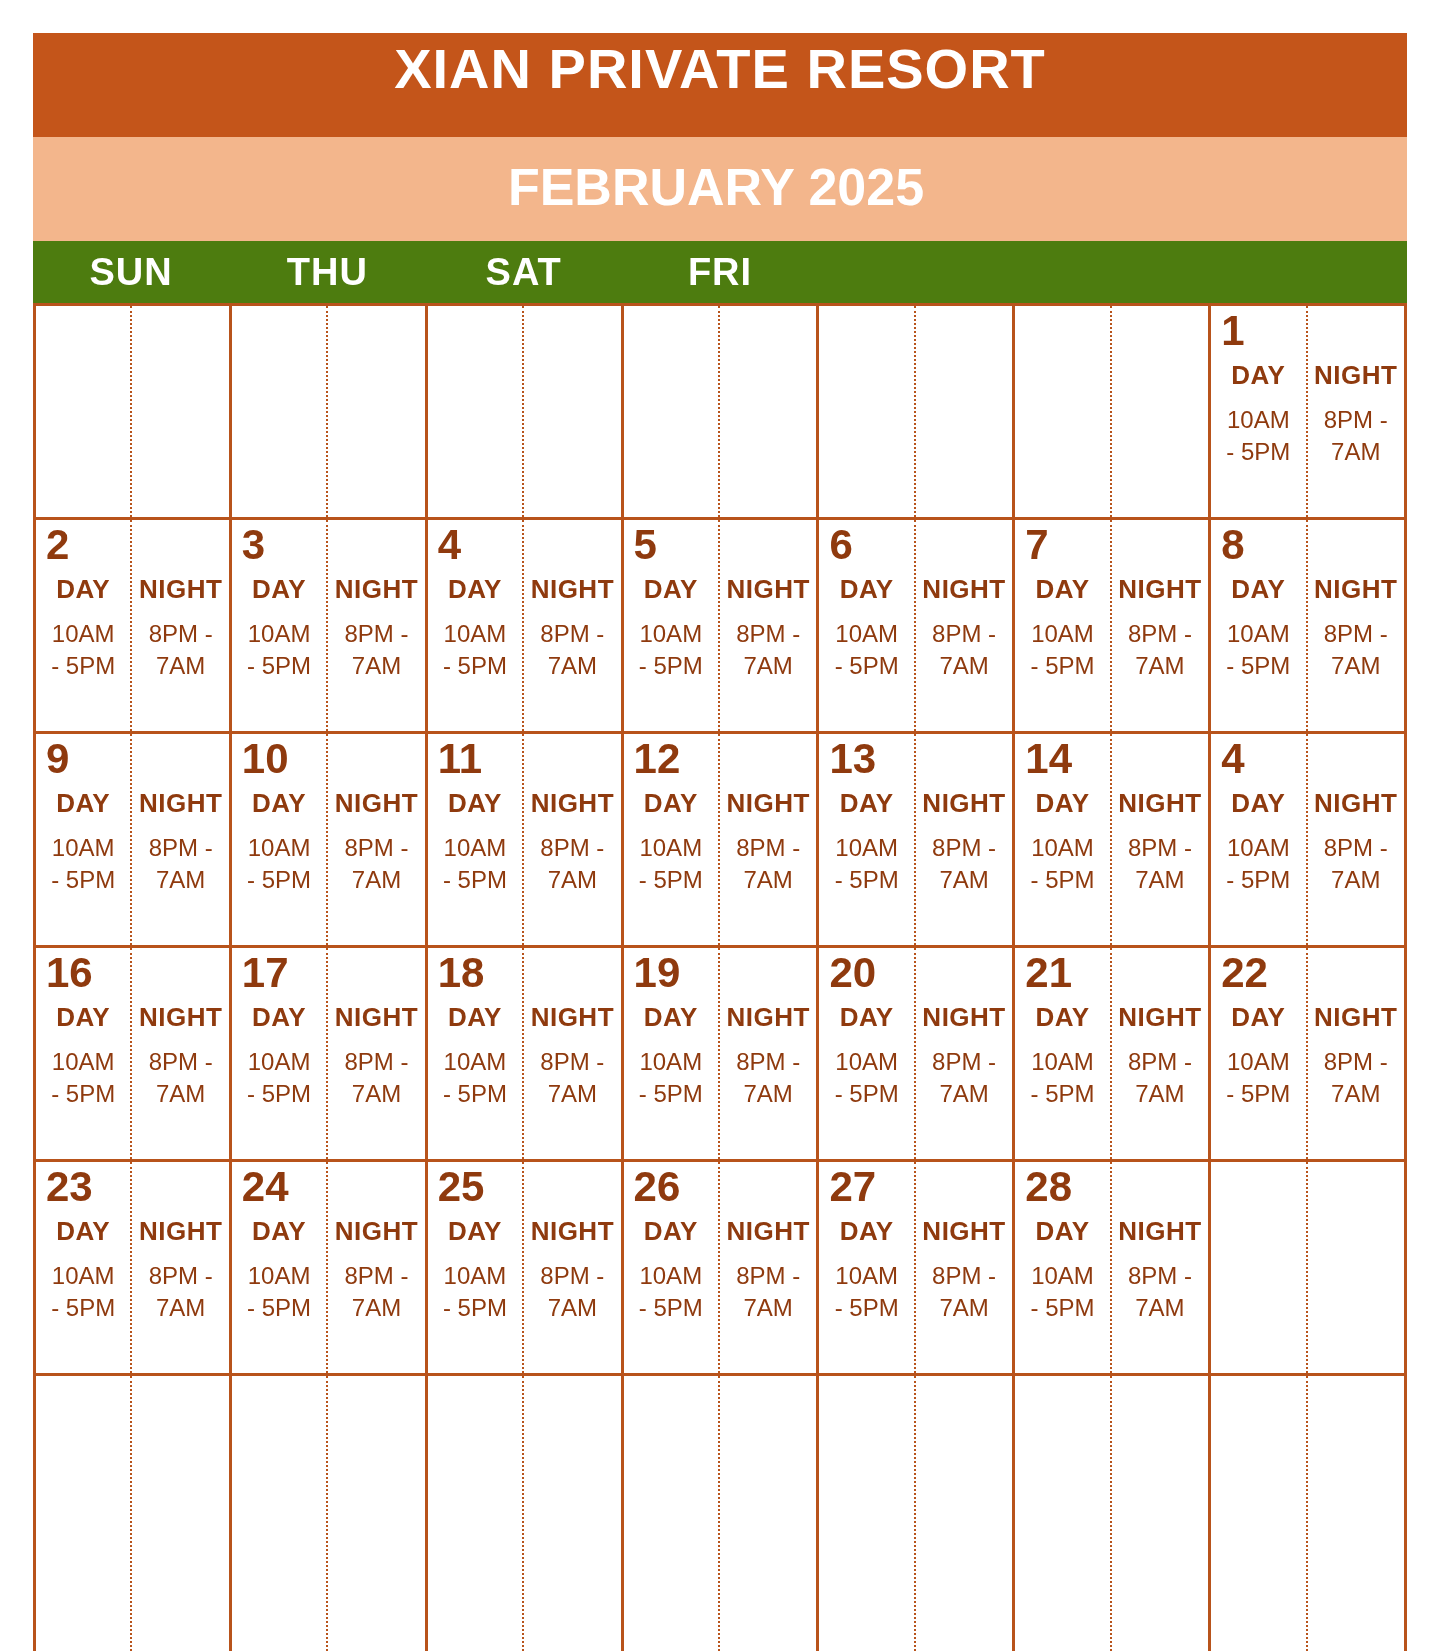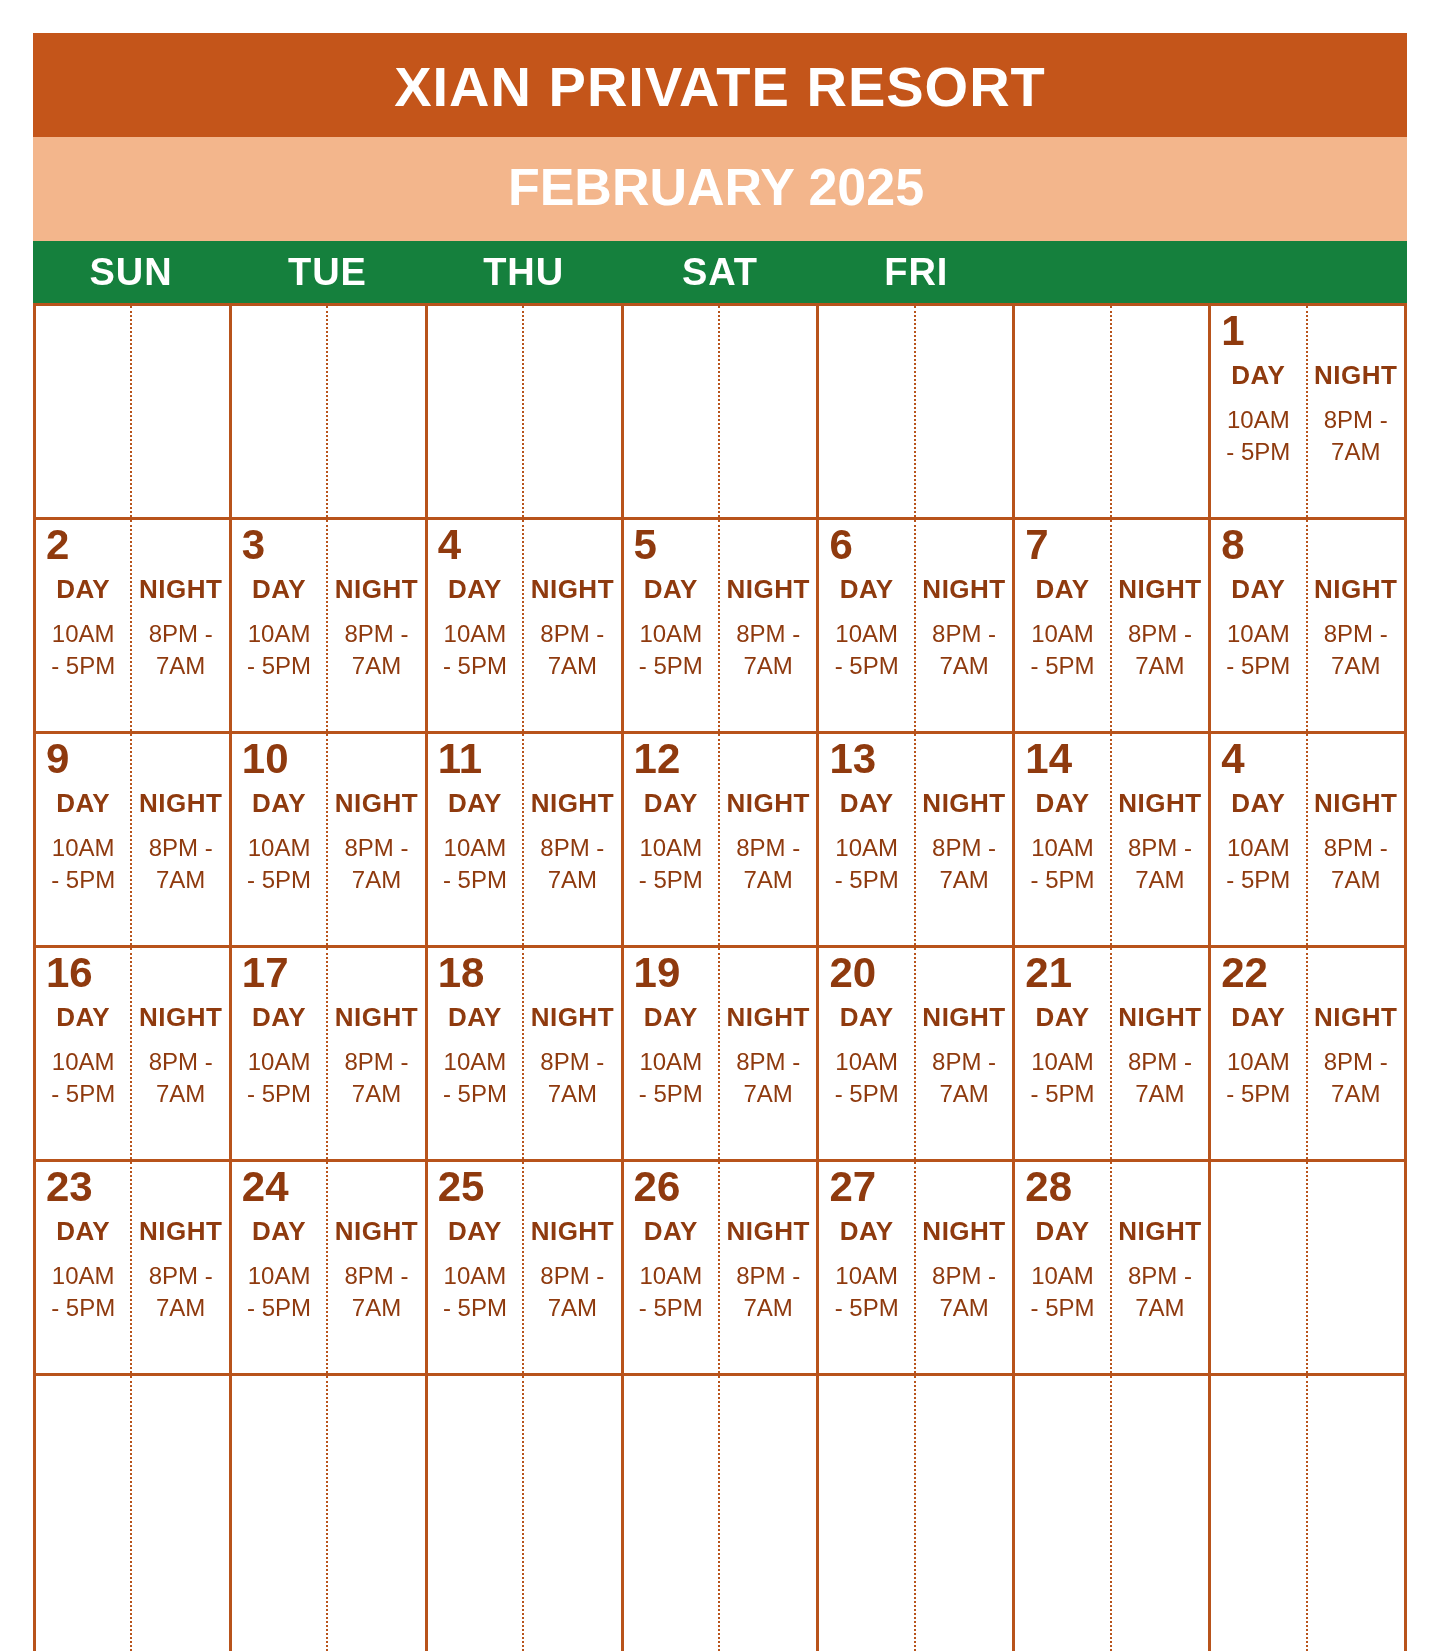--- a/index.html
+++ b/index.html
@@ -21,39 +21,39 @@
     box-sizing: border-box;
   }
   .title-bar {
     background: #c4551a;
     color: #ffffff;
     text-align: center;
     font-size: 56px;
     font-weight: bold;
     letter-spacing: 1px;
     line-height: 1;
-    padding: 26px 0 24px 0;
+    padding: 8px 0 24px 0;
     box-sizing: border-box;
     height: 104px;
   }
   .month-bar {
     background: #f3b68c;
     color: #ffffff;
     text-align: center;
     font-size: 52px;
     font-weight: bold;
     line-height: 1;
     padding: 24px 8px 26px 0;
     box-sizing: border-box;
     height: 104px;
   }
   .dow-bar {
     display: grid;
     grid-template-columns: repeat(7, 1fr);
-    background: #15803d;
+    background: #4d7c0f;
     height: 62px;
   }
   .dow {
     color: #ffffff;
     font-size: 38px;
     font-weight: bold;
     text-align: center;
     line-height: 62px;
     letter-spacing: 1px;
   }
@@ -123,21 +123,20 @@
 <body>
 
 <div class="calendar">
 
   <div class="title-bar">XIAN PRIVATE RESORT</div>
 
   <div class="month-bar">FEBRUARY 2025</div>
 
   <div class="dow-bar">
     <div class="dow">SUN</div>
-    <div class="dow">TUE</div>
     <div class="dow">THU</div>
     <div class="dow">SAT</div>
     <div class="dow">FRI</div>
   </div>
 
   <div class="grid" id="calendar-grid">
       <div class="week">
         <div class="day-cell">
           <div class="halves">
             <div class="half left blank">

